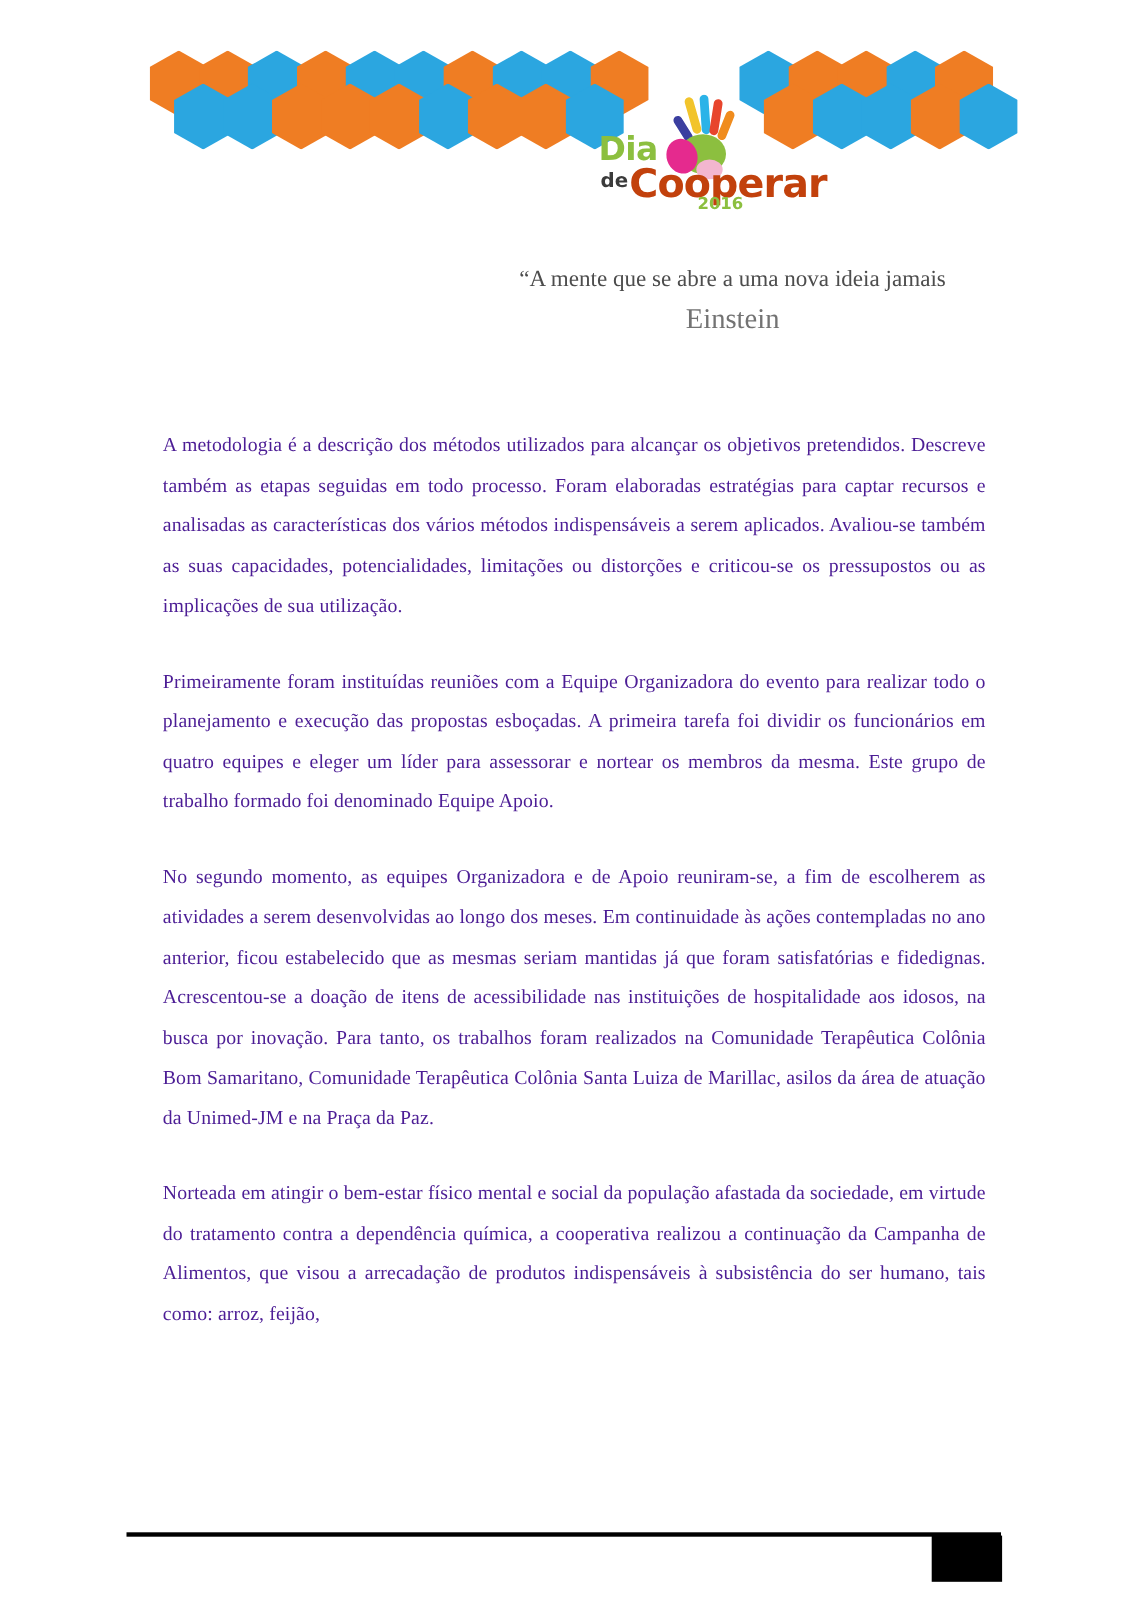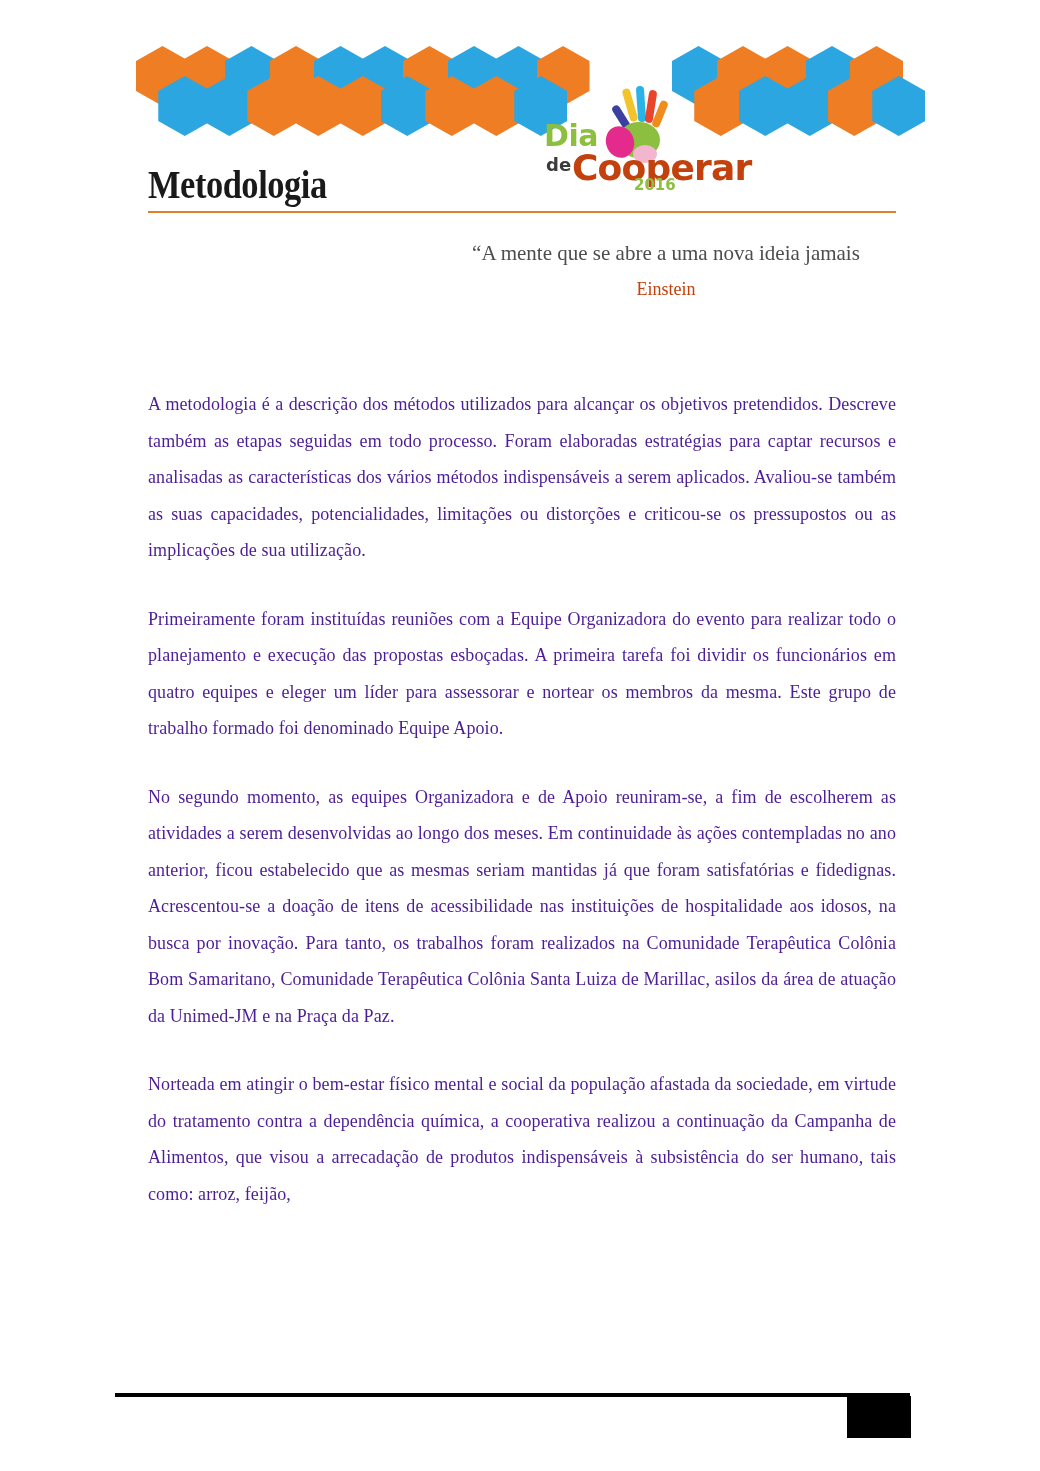--- a/index.html
+++ b/index.html
@@ -142,22 +142,22 @@
     color: #4d4d4d;
     font-size: 21px;
     line-height: 31px;
   }
 
   .quote-line { display: block; }
 
   .quote-author {
     display: block;
     margin-top: 5px;
-    font-size: 18px;
-    color: #c2410c;
+    font-size: 26px;
+    color: #737373;
   }
 
   
   .body-text {
     position: absolute;
     left: 148px;
     top: 386px;
     width: 748px;
   }
 
@@ -251,24 +251,20 @@
         <ellipse cx="30" cy="56" rx="14" ry="16" fill="#e52a8e" transform="rotate(-18 30 56)"></ellipse>
         <ellipse cx="55" cy="68" rx="12" ry="9" fill="#f3b6cf"></ellipse>
       </svg>
       <div class="logo-dia">Dia</div>
       <div class="logo-de">de</div>
       <div class="logo-cooperar">Cooperar</div>
       <div class="logo-year">2016</div>
     </div>
   </div>
 
-  <div class="title-block">
-    <h1 class="page-title">Metodologia</h1>
-    <div class="title-rule"></div>
-  </div>
 
   <div class="quote-block">
     <span class="quote-line">“A mente que se abre a uma nova ideia jamais</span>
     <span class="quote-author">Einstein</span>
   </div>
 
   <div class="body-text">
     <p class="para">A metodologia é a descrição dos métodos utilizados para alcançar os objetivos pretendidos. Descreve também as etapas seguidas em todo processo. Foram elaboradas estratégias para captar recursos e analisadas as características dos vários métodos indispensáveis a serem aplicados. Avaliou-se também as suas capacidades, potencialidades, limitações ou distorções e criticou-se os pressupostos ou as implicações de sua utilização.</p>
     <p class="para">Primeiramente foram instituídas reuniões com a Equipe Organizadora do evento para realizar todo o planejamento e execução das propostas esboçadas. A primeira tarefa foi dividir os funcionários em quatro equipes e eleger um líder para assessorar e nortear os membros da mesma. Este grupo de trabalho formado foi denominado Equipe Apoio.</p>
     <p class="para">No segundo momento, as equipes Organizadora e de Apoio reuniram-se, a fim de escolherem as atividades a serem desenvolvidas ao longo dos meses. Em continuidade às ações contempladas no ano anterior, ficou estabelecido que as mesmas seriam mantidas já que foram satisfatórias e fidedignas. Acrescentou-se a doação de itens de acessibilidade nas instituições de hospitalidade aos idosos, na busca por inovação. Para tanto, os trabalhos foram realizados na Comunidade Terapêutica Colônia Bom Samaritano, Comunidade Terapêutica Colônia Santa Luiza de Marillac, asilos da área de atuação da Unimed-JM e na Praça da Paz.</p>

